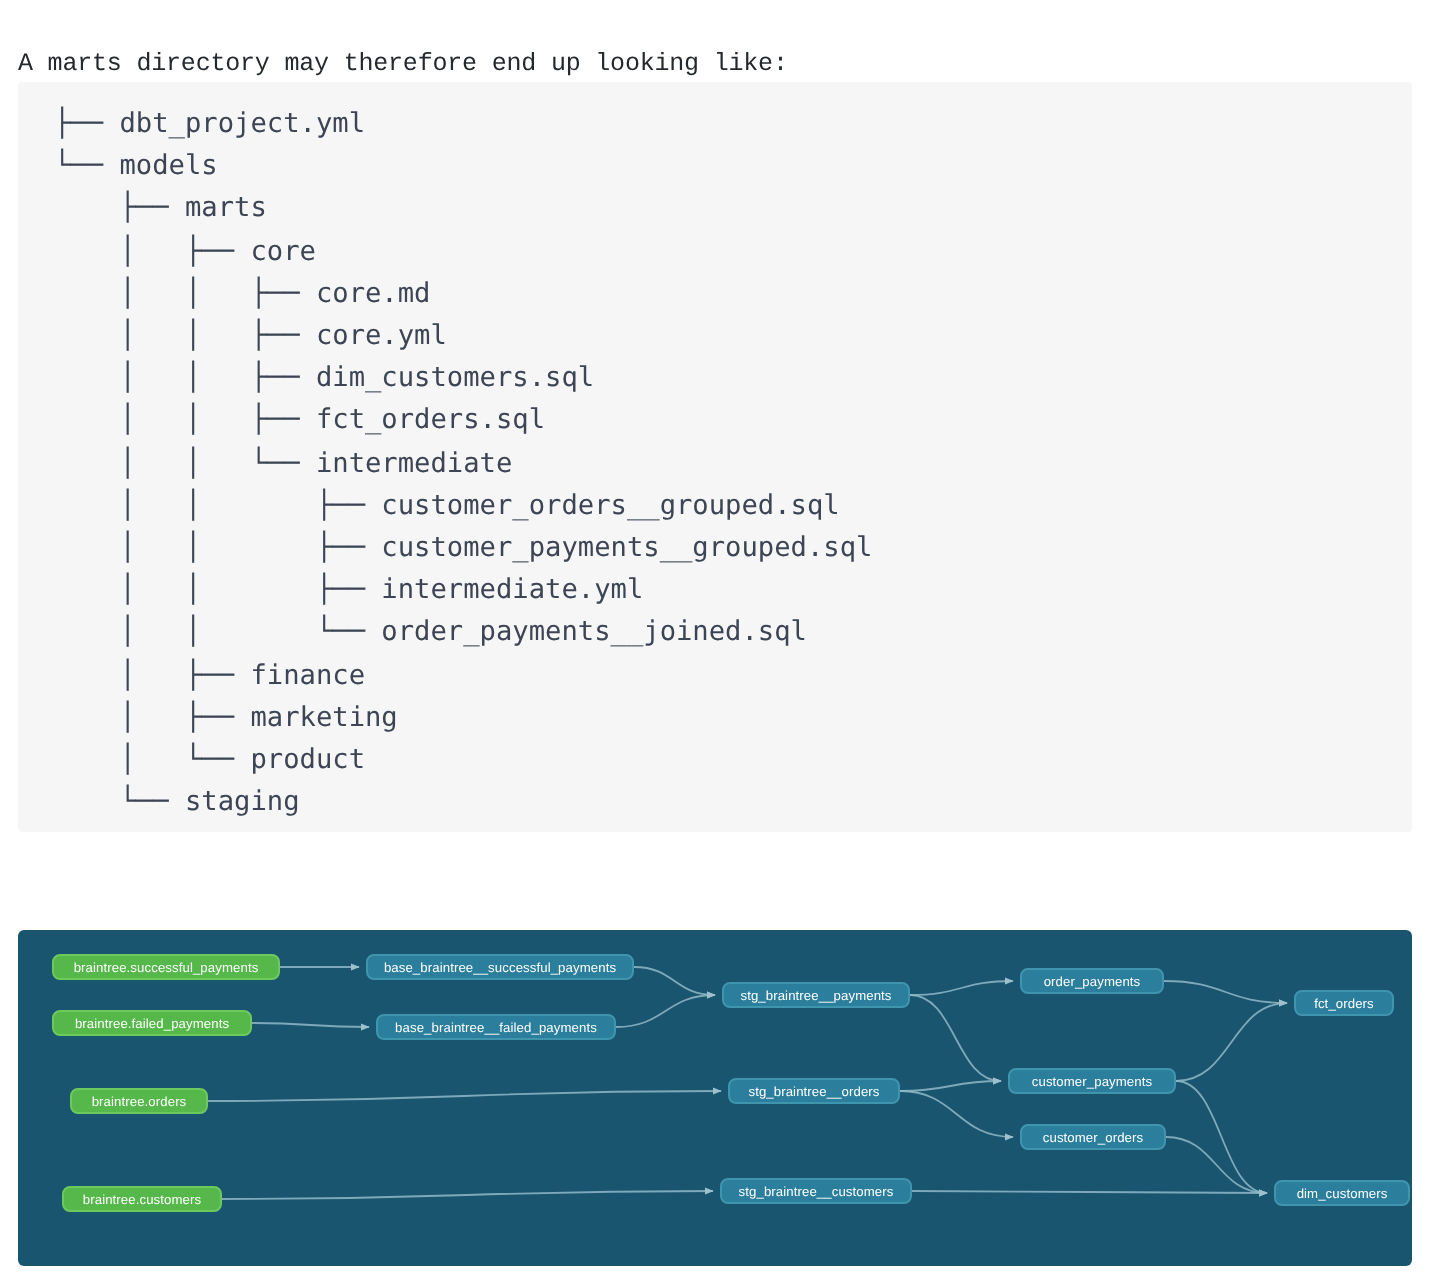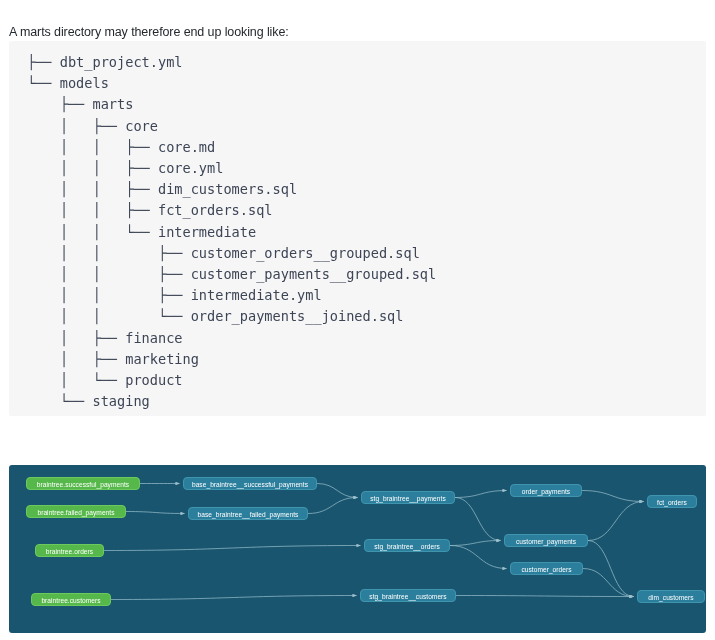--- a/index.html
+++ b/index.html
@@ -18,20 +18,21 @@
     position: relative;
     width: 715px;
     height: 640px;
   }
   .intro-text {
     position: absolute;
     font-size: 12.5px;
     line-height: 16px;
     color: #24292e;
     letter-spacing: -0.1px;
+    font-family: Liberation Mono, monospace;
   }
   #intro-1 { left: 9px; top: 11px; }
   #intro-2 { left: 9px; top: 437px; }
 
   
   .code-block {
     position: absolute;
     left: 9px;
     top: 41px;
     width: 697px;

